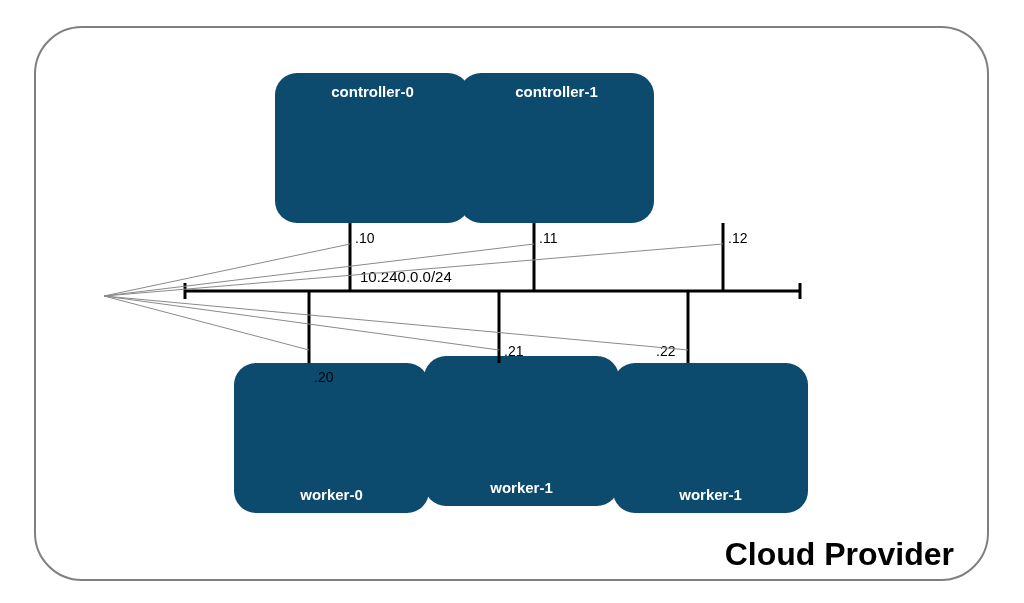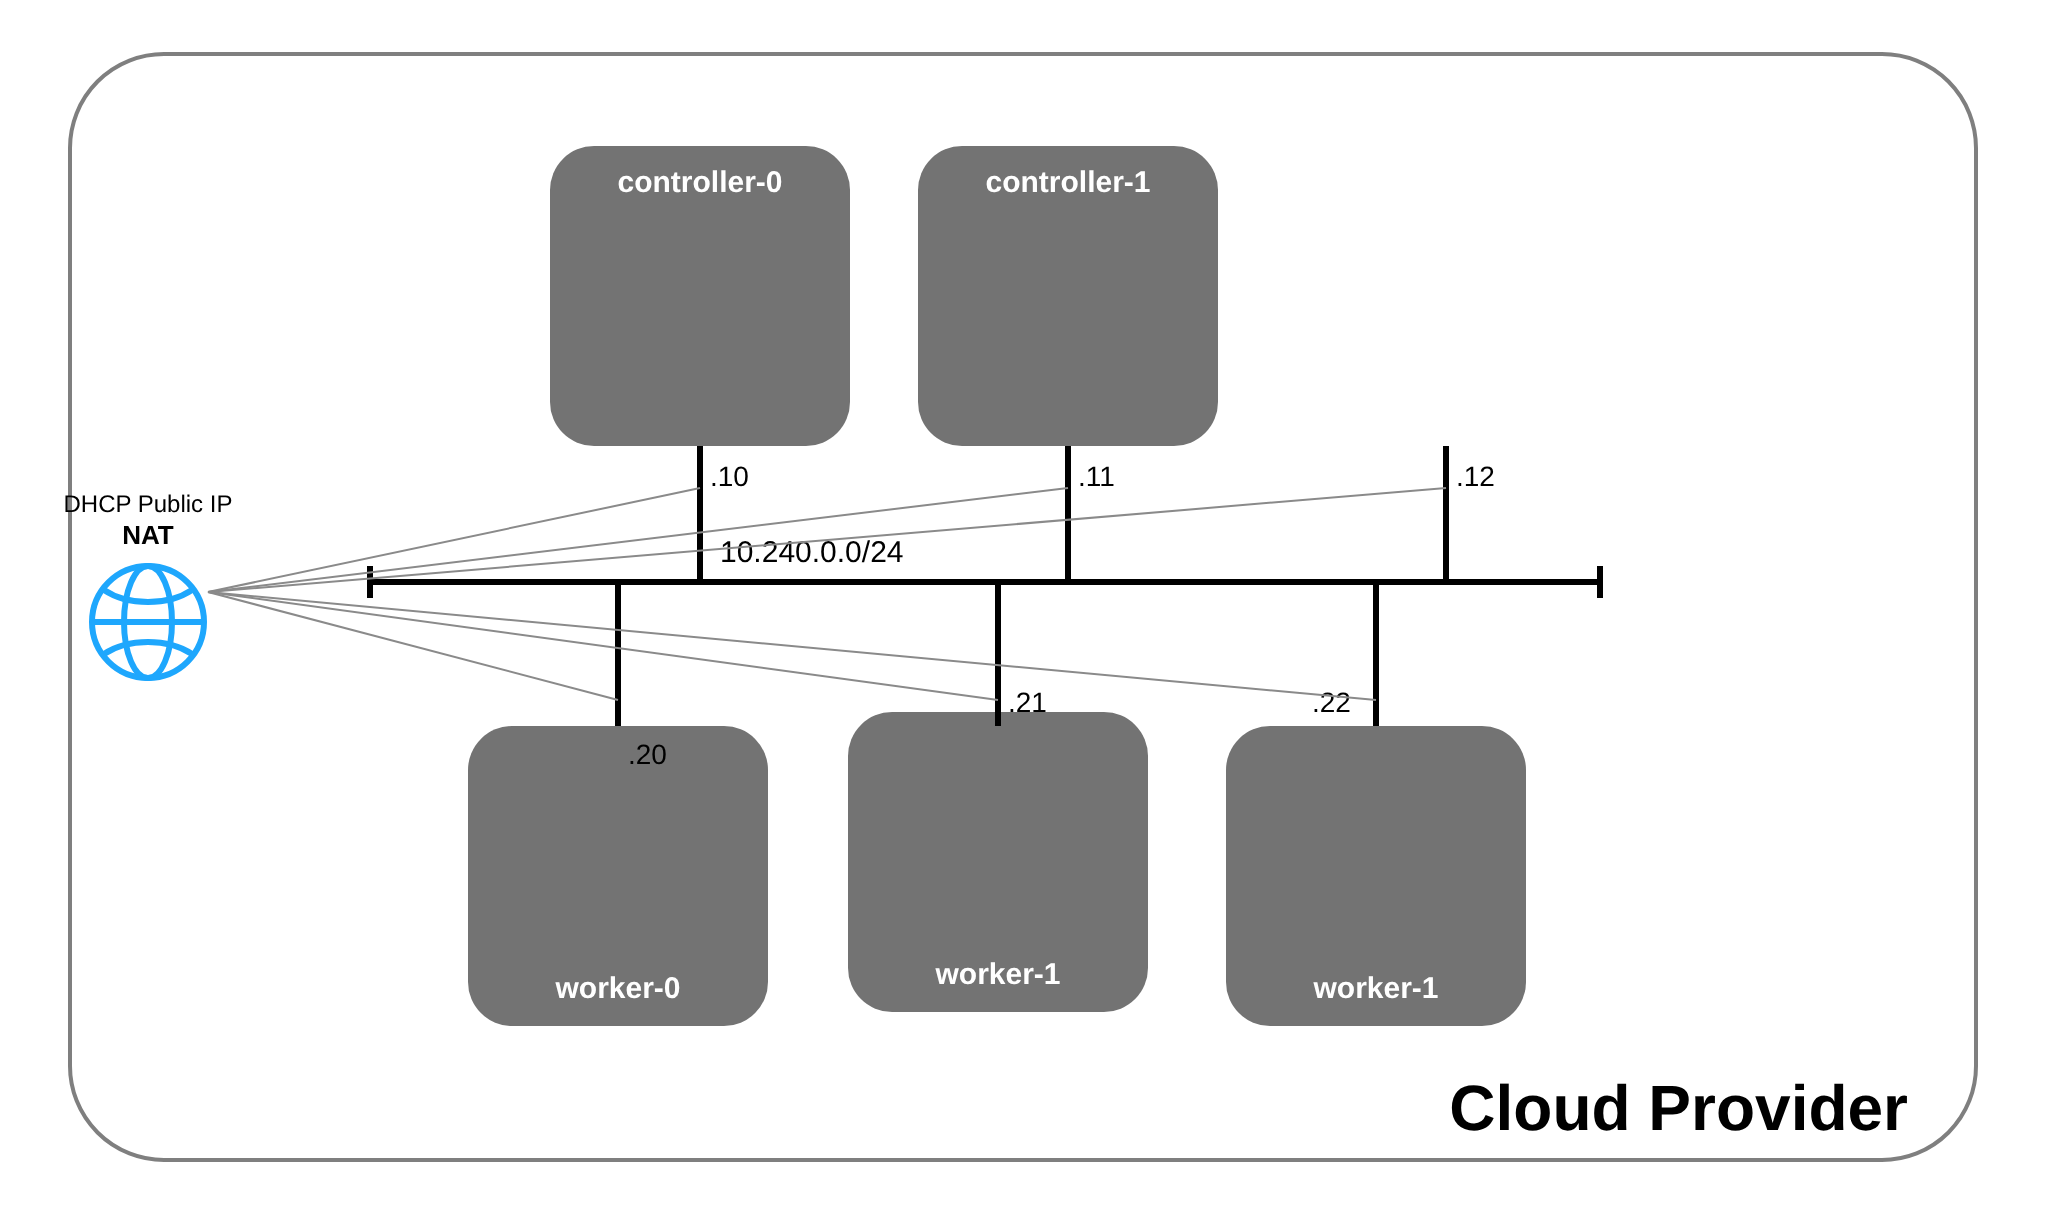--- a/index.html
+++ b/index.html
@@ -31,22 +31,23 @@
     right: 70px;
     bottom: 30px;
     font-size: 32px;
     font-weight: 700;
     color: #000;
   }
   .node {
     position: absolute;
     width: 150px;
     height: 150px;
-    background: #737373;
+    background: #0c4a6e;
     border-radius: 22px;
+    padding-left: 45px;
   }
   .node .label {
     position: absolute;
     left: 0;
     right: 0;
     text-align: center;
     color: #ffffff;
     font-size: 15px;
     font-weight: 600;
   }
@@ -91,33 +92,20 @@
 </style>
 </head>
 <body>
 
 <div class="stage">
 
   <div class="container"></div>
 
   <div class="title">Cloud Provider</div>
 
-  <div class="globe-wrap">
-    <div class="dhcp">DHCP Public IP</div>
-    <div class="nat">NAT</div>
-    <svg width="64" height="64" viewBox="0 0 64 64" style="margin-top:4px;">
-      <g fill="none" stroke="#1ea7fd" stroke-width="3">
-        <circle cx="32" cy="32" r="28"></circle>
-        <ellipse cx="32" cy="32" rx="12" ry="28"></ellipse>
-        <line x1="4" y1="32" x2="60" y2="32"></line>
-        <path d="M10 16 C 22 24, 42 24, 54 16"></path>
-        <path d="M10 48 C 22 40, 42 40, 54 48"></path>
-      </g>
-    </svg>
-  </div>
 
   <div class="node top" style="left:275px; top:73px;">
     <span class="label">controller-0</span>
   </div>
   <div class="node top" style="left:459px; top:73px;">
     <span class="label">controller-1</span>
   </div>
 
   <div class="node bottom" style="left:234px; top:363px;">
     <span class="label">worker-0</span>

